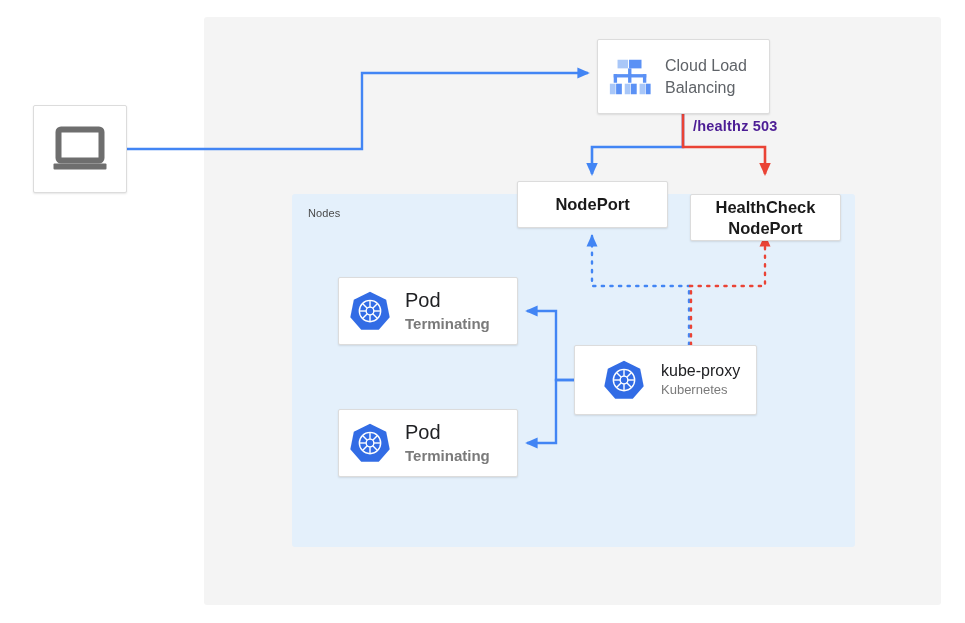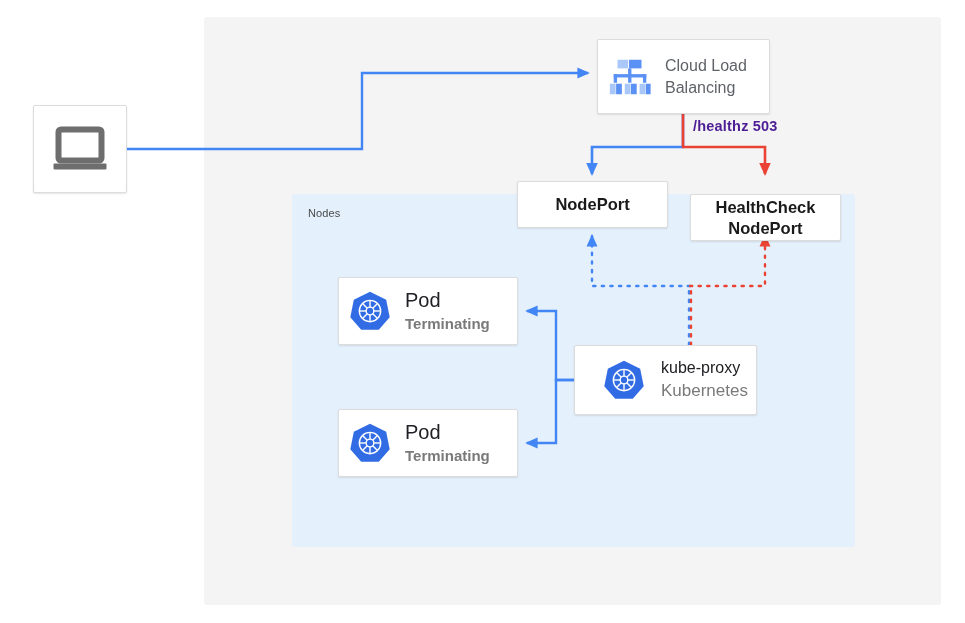--- a/index.html
+++ b/index.html
@@ -126,21 +126,21 @@
     align-items: center;
     padding-left: 28px;
   }
   #kubeproxy-text { margin-left: 16px; }
   #kubeproxy-title {
     font-size: 16px;
     color: #202124;
     line-height: 1.2;
   }
   #kubeproxy-sub {
-    font-size: 17px;
+    font-size: 13px;
     color: #7a7a7a;
     line-height: 1.3;
     margin-top: 2px;
   }
 
   
   #healthz-label {
     left: 693px; top: 118px;
     font-size: 14.5px;
     font-weight: bold;

